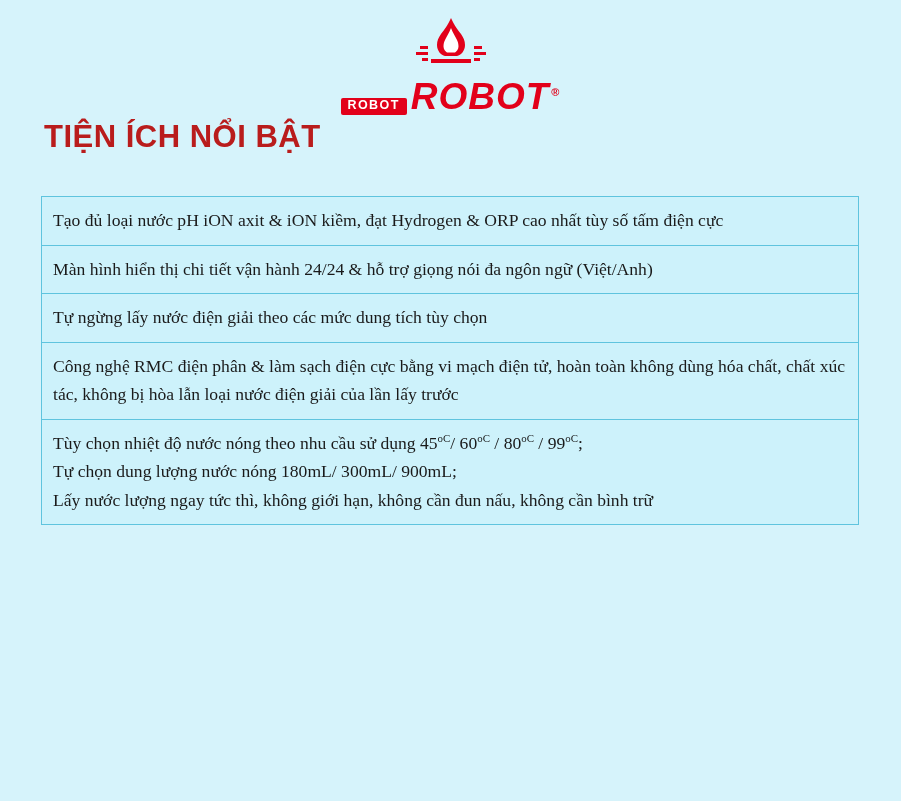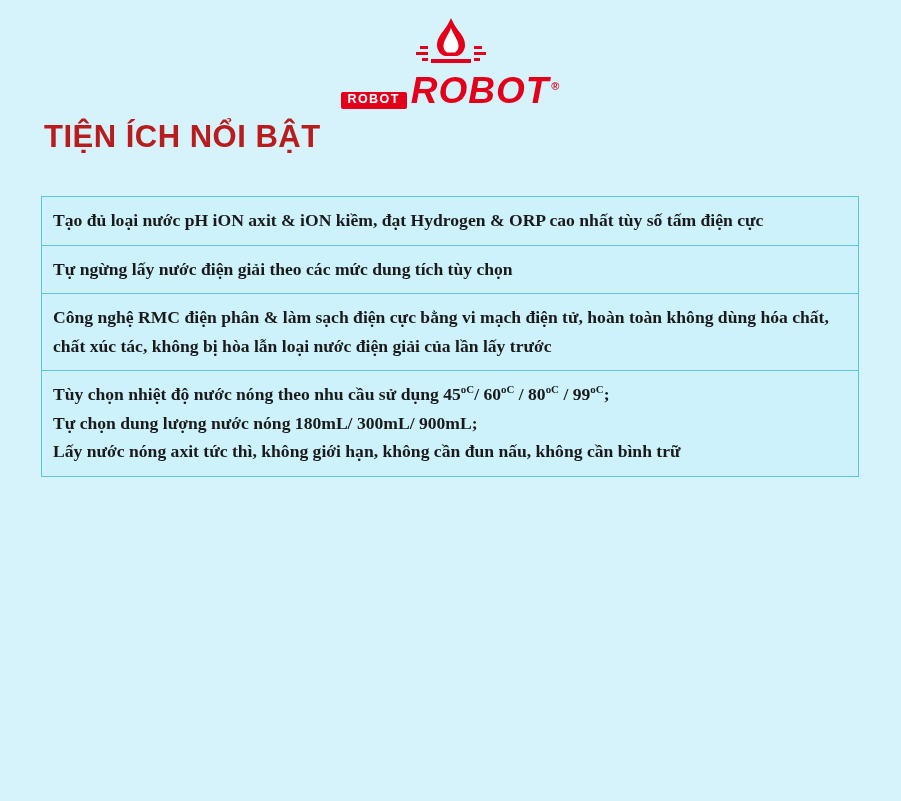--- a/index.html
+++ b/index.html
@@ -49,21 +49,21 @@
     line-height: 1.1;
   }
   .logo-word {
     font-family: "Liberation Sans", sans-serif;
     font-weight: bold;
     font-style: italic;
     font-size: 37px;
     color: #e2001a;
     letter-spacing: 1px;
     line-height: 1;
-    margin-top: 2px;
+    margin-top: 8px;
     position: relative;
     display: inline-block;
   }
   .logo-word .reg {
     font-size: 11px;
     font-style: normal;
     vertical-align: super;
     margin-left: 2px;
   }
 
@@ -84,21 +84,20 @@
   .features {
     position: absolute;
     top: 196px;
     left: 41px;
     width: 818px;
     border-collapse: collapse;
     background: #ccf2fb;
   }
   .features tr {
     background: #cdf2fb;
-    font-weight: bold;
   }
   .features td {
     border: 1px solid #5fc4de;
     padding: 9px 11px 10px 11px;
     font-family: "Liberation Serif", serif;
     font-size: 17.6px;
     color: #1a1a1a;
     line-height: 1.62;
     vertical-align: middle;
   }
@@ -141,31 +140,36 @@
 
   <table class="features">
     <tbody>
       <tr>
         <td>
           <p>Tạo đủ loại nước pH iON axit &amp; iON kiềm, đạt Hydrogen &amp; ORP cao nhất tùy số tấm điện cực</p>
         </td>
       </tr>
       <tr>
         <td>
+          <p>Màn hình hiển thị chi tiết vận hành 24/24 &amp; hỗ trợ giọng nói đa ngôn ngữ (Việt/Anh)</p>
+        </td>
+      </tr>
+      <tr>
+        <td>
           <p>Tự ngừng lấy nước điện giải theo các mức dung tích tùy chọn</p>
         </td>
       </tr>
       <tr>
         <td>
           <p>Công nghệ RMC điện phân &amp; làm sạch điện cực bằng vi mạch điện tử, hoàn toàn không dùng hóa chất, chất xúc tác, không bị hòa lẫn loại nước điện giải của lần lấy trước</p>
         </td>
       </tr>
       <tr>
         <td>
           <p>Tùy chọn nhiệt độ nước nóng theo nhu cầu sử dụng 45<sup>oC</sup>/ 60<sup>oC</sup> / 80<sup>oC</sup> / 99<sup>oC</sup>;</p>
           <p>Tự chọn dung lượng nước nóng 180mL/ 300mL/ 900mL;</p>
-          <p>Lấy nước nóng axit tức thì, không giới hạn, không cần đun nấu, không cần bình trữ</p>
+          <p>Lấy nước lượng ngay tức thì, không giới hạn, không cần đun nấu, không cần bình trữ</p>
         </td>
       </tr>
     </tbody>
   </table>
 
 </div>
 
 </body></html>

